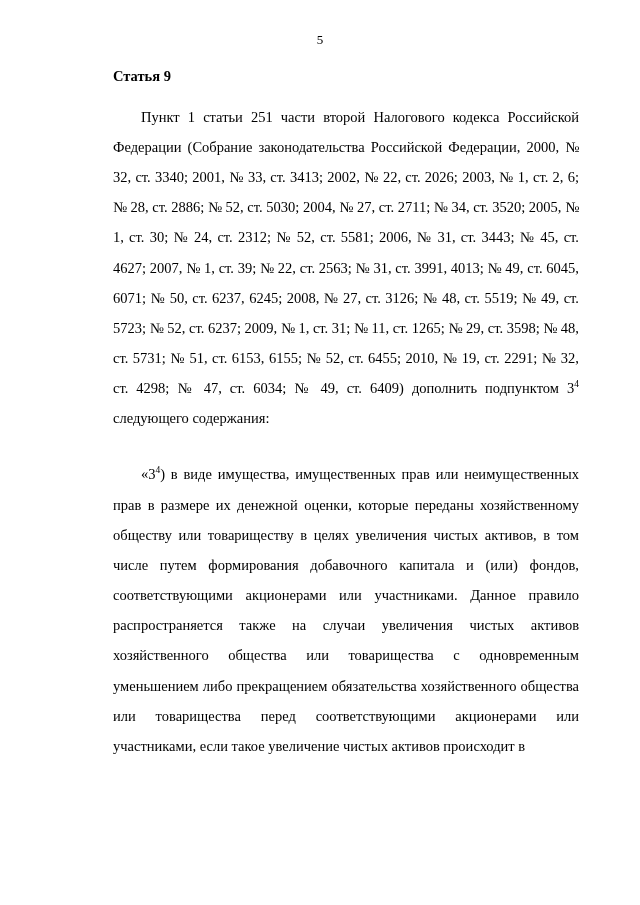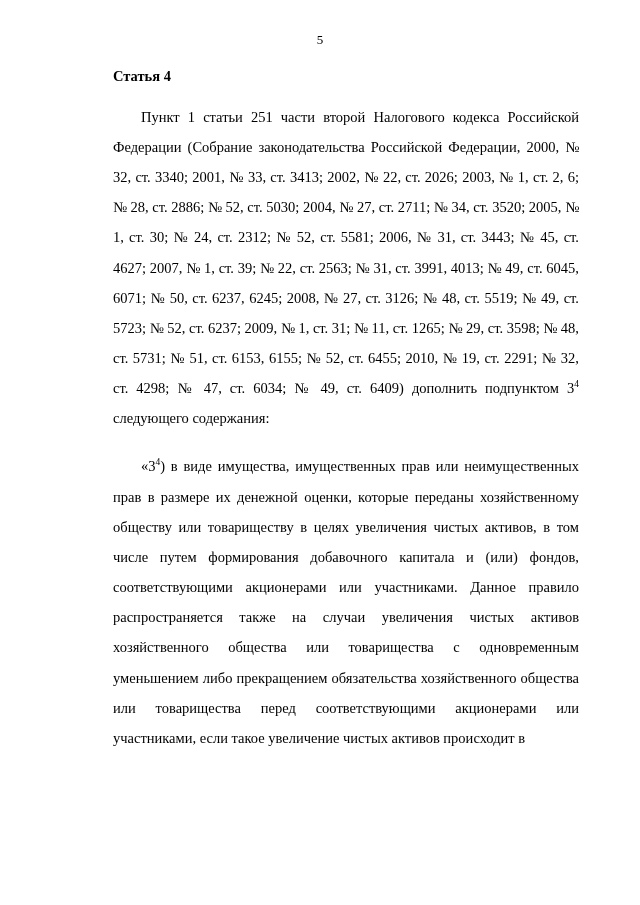--- a/index.html
+++ b/index.html
@@ -38,21 +38,21 @@
   }
   .heading {
     font-size: 14.5px;
     font-weight: bold;
     margin: 0 0 14px 0;
     line-height: 1.5;
   }
   .para {
     font-size: 14.5px;
     line-height: 2.08;
-    margin: 4px 0 6px 0;
+    margin: 12px 0 6px 0;
     text-align: justify;
     text-indent: 28px;
     text-justify: inter-word;
   }
   .para sup {
     font-size: 9.5px;
     vertical-align: super;
     line-height: 0;
   }
   .spacer {
@@ -61,21 +61,21 @@
 </style>
 </head>
 <body>
 
 <div class="page">
 
   <div class="page-number">5</div>
 
   <div class="content">
 
-    <p class="heading">Статья 4</p>
+    <p class="heading">Статья 9</p>
 
     <p class="para">Пункт 1 статьи 251 части второй Налогового кодекса Российской Федерации (Собрание законодательства Российской Федерации, 2000, № 32, ст. 3340; 2001, № 33, ст. 3413; 2002, № 22, ст. 2026; 2003, № 1, ст. 2, 6; № 28, ст. 2886; № 52, ст. 5030; 2004, № 27, ст. 2711; № 34, ст. 3520; 2005, № 1, ст. 30; № 24, ст. 2312; № 52, ст. 5581; 2006, № 31, ст. 3443; № 45, ст. 4627; 2007, № 1, ст. 39; № 22, ст. 2563; № 31, ст. 3991, 4013; № 49, ст. 6045, 6071; № 50, ст. 6237, 6245; 2008, № 27, ст. 3126; № 48, ст. 5519; № 49, ст. 5723; № 52, ст. 6237; 2009, № 1, ст. 31; № 11, ст. 1265; № 29, ст. 3598; № 48, ст. 5731; № 51, ст. 6153, 6155; № 52, ст. 6455; 2010, № 19, ст. 2291; № 32, ст. 4298; № 47, ст. 6034; № 49, ст. 6409) дополнить подпунктом 3<sup>4</sup> следующего содержания:</p>
 
     <div class="spacer"></div>
 
     <p class="para">«3<sup>4</sup>) в виде имущества, имущественных прав или неимущественных прав в размере их денежной оценки, которые переданы хозяйственному обществу или товариществу в целях увеличения чистых активов, в том числе путем формирования добавочного капитала и (или) фондов, соответствующими акционерами или участниками. Данное правило распространяется также на случаи увеличения чистых активов хозяйственного общества или товарищества с одновременным уменьшением либо прекращением обязательства хозяйственного общества или товарищества перед соответствующими акционерами или участниками, если такое увеличение чистых активов происходит в</p>
 
   </div>
 </div>
 

